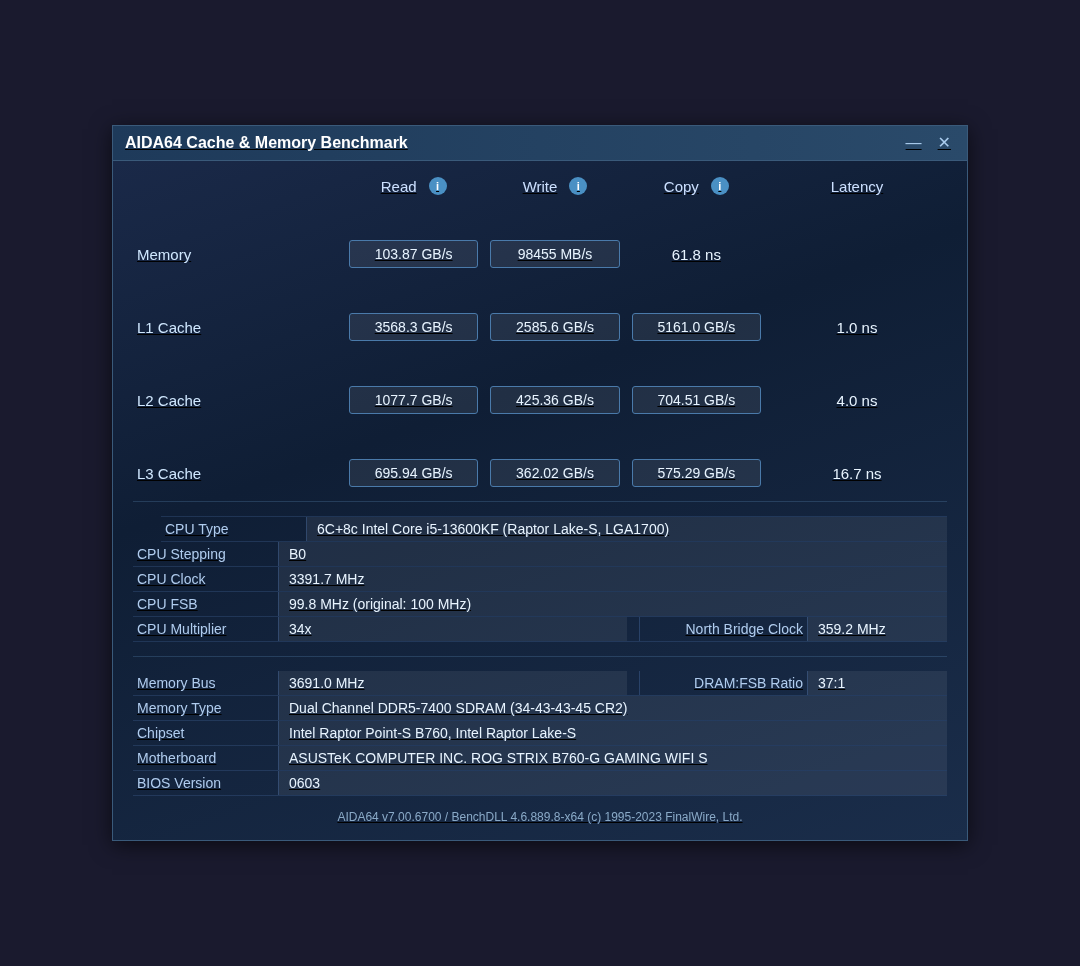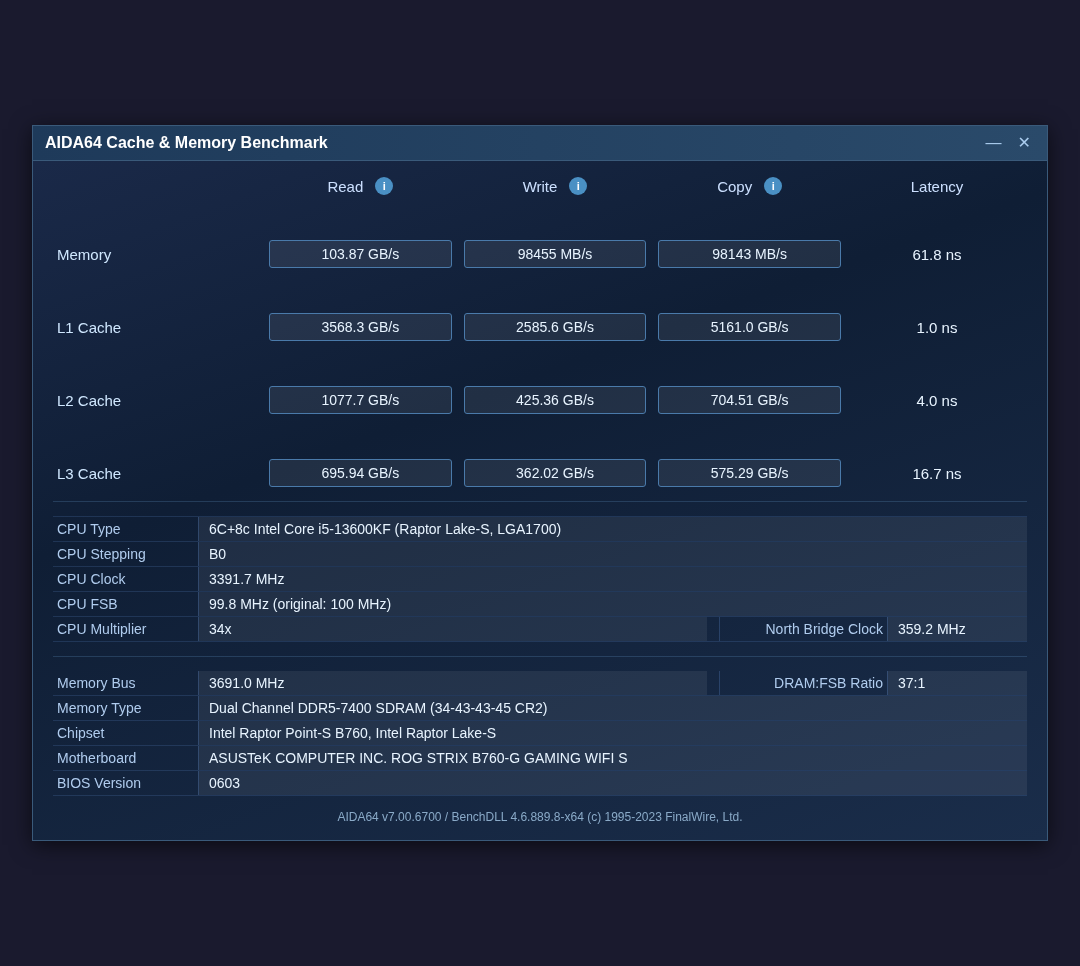--- a/index.html
+++ b/index.html
@@ -7,24 +7,25 @@
     body {
       background: #1a1a2e;
       display: flex;
       justify-content: center;
       align-items: center;
       min-height: 100vh;
       font-family: 'Segoe UI', Arial, sans-serif;
     }
 
     .window {
-      width: 1016px;
+      width: 856px;
       background: linear-gradient(160deg, #1b2a4a 0%, #0f1e35 40%, #1a2d4a 100%);
       border: 1px solid #3a5a7a;
       box-shadow: 0 4px 20px rgba(0,0,0,0.6);
+      text-decoration: underline;
     }
 
     .title-bar {
       background: linear-gradient(90deg, #1e3a5a, #2a4a6a);
       display: flex;
       align-items: center;
       justify-content: space-between;
       padding: 8px 12px;
       border-bottom: 1px solid #3a5a7a;
     }
@@ -135,20 +136,21 @@
 
     .info-row {
       display: grid;
       grid-template-columns: 145px 1fr;
       align-items: stretch;
       border-bottom: 1px solid rgba(80,120,180,0.25);
     }
 
     .info-row:first-child {
       border-top: 1px solid rgba(80,120,180,0.25);
+      margin-left: 28px;
     }
 
     .info-label {
       color: #b0ccee;
       font-size: 14px;
       padding: 4px 8px 4px 4px;
       display: flex;
       align-items: center;
     }
 
@@ -236,21 +238,20 @@
       <div class="header-cell">
         <span>Latency</span>
       </div>
     </div>
 
     <div id="bench-rows">
         <div class="bench-row">
       <div class="row-label">Memory</div>
       <div class="value-box">103.87 GB/s</div>
       <div class="value-box">98455 MB/s</div>
-      <div class="value-box">98143 MB/s</div>
       <div class="latency-value">61.8 ns</div>
     </div>
         <div class="bench-row">
       <div class="row-label">L1 Cache</div>
       <div class="value-box">3568.3 GB/s</div>
       <div class="value-box">2585.6 GB/s</div>
       <div class="value-box">5161.0 GB/s</div>
       <div class="latency-value">1.0 ns</div>
     </div>
         <div class="bench-row">

